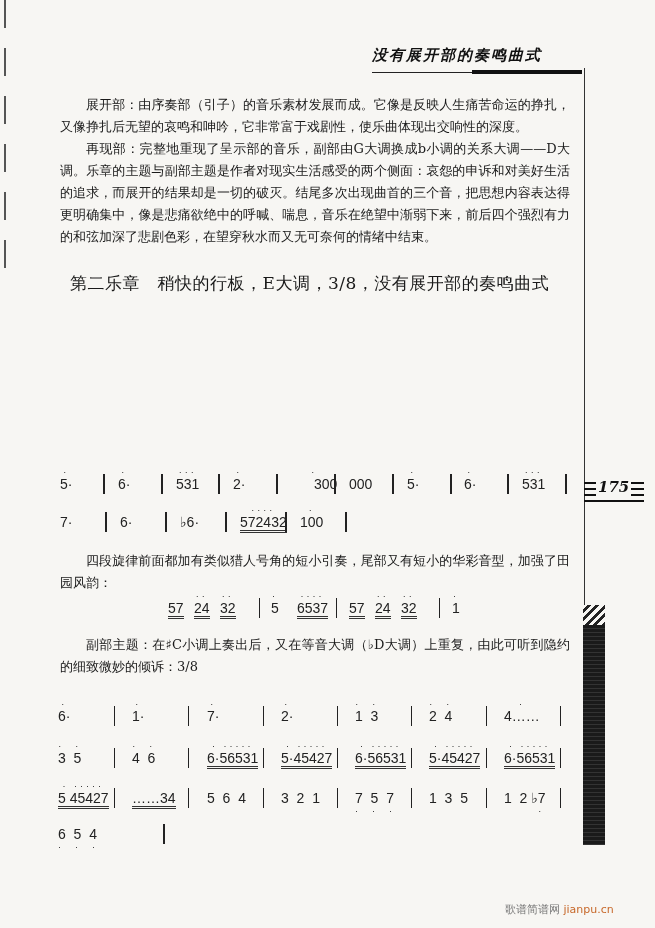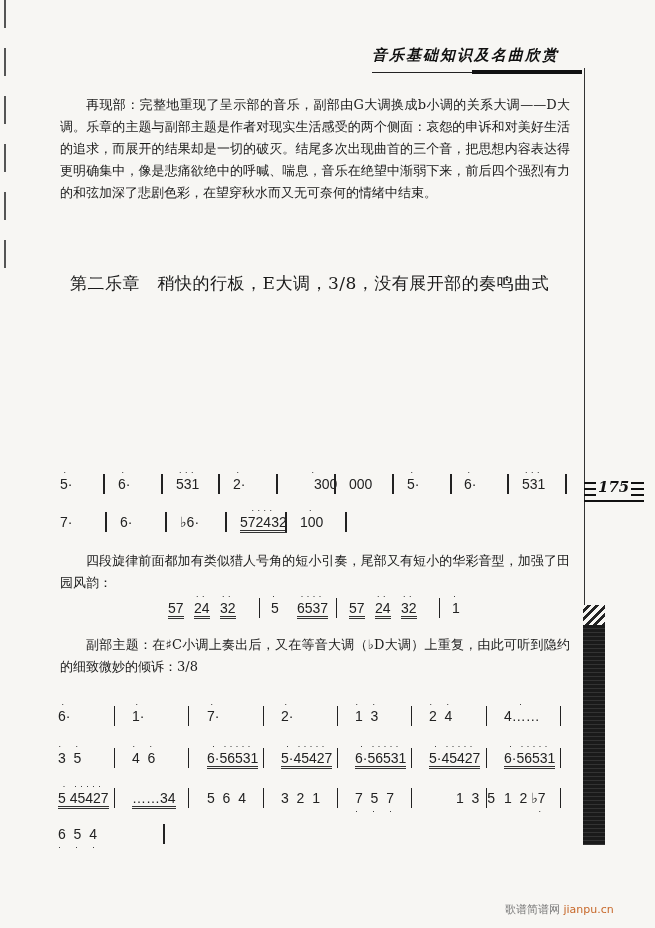--- a/index.html
+++ b/index.html
@@ -44,38 +44,39 @@
 
 <div class="left-binding">
   <span></span>
     <span></span>
     <span></span>
     <span></span>
     <span></span>
     <span></span>
 </div>
 
-<div class="header">音乐基础知识及名曲欣赏</div>
+<div class="header">没有展开部的奏鸣曲式</div>
 <div class="header-rule1"></div>
 <div class="header-rule2"></div>
 <div class="side-rule"></div>
 
 <div class="page-tab">
   <div class="lines">
       <i></i>
       <i></i>
       <i></i>
       <i></i>
     </div>
   <span class="page-num">175</span>
 </div>
 
 <div class="side-bar"></div>
 
 <div class="para" style="top: 94px;">
+  <p>展开部：由序奏部（引子）的音乐素材发展而成。它像是反映人生痛苦命运的挣扎，又像挣扎后无望的哀鸣和呻吟，它非常富于戏剧性，使乐曲体现出交响性的深度。</p>
   <p>再现部：完整地重现了呈示部的音乐，副部由G大调换成b小调的关系大调——D大调。乐章的主题与副部主题是作者对现实生活感受的两个侧面：哀怨的申诉和对美好生活的追求，而展开的结果却是一切的破灭。结尾多次出现曲首的三个音，把思想内容表达得更明确集中，像是悲痛欲绝中的呼喊、喘息，音乐在绝望中渐弱下来，前后四个强烈有力的和弦加深了悲剧色彩，在望穿秋水而又无可奈何的情绪中结束。</p>
 </div>
 
 <div class="section-title">第二乐章　稍快的行板，E大调，3/8，没有展开部的奏鸣曲式</div>
 
 <div class="para" style="top: 318px;">
 </div>
 
 <div class="score">
   <div class="score-row" style="left:60px; top:476px; width:520px;" id="main_row1">
@@ -174,21 +175,21 @@
       <span class="note" style="left: 0px;"><span class="u2" style="white-space: pre;">5 45427</span><span class="dot-above" style="white-space: pre;">· ·····</span></span>
       <div class="bar" style="left: 55.5714px;"></div>
       <span class="note" style="left: 74px;"><span class="u2" style="white-space: pre;">……34</span></span>
       <div class="bar" style="left: 129.571px;"></div>
       <span class="note" style="left: 149px;"><span class="u1" style="white-space: pre;">5  6  4</span></span>
       <div class="bar" style="left: 204.571px;"></div>
       <span class="note" style="left: 223px;"><span class="u1" style="white-space: pre; margin-top: 28px;">3  2  1</span></span>
       <div class="bar" style="left: 278.571px;"></div>
       <span class="note" style="left: 297px;"><span class="u1" style="white-space: pre;">7  5  7</span><span class="dot-below" style="white-space: pre;">·  ·  ·</span></span>
       <div class="bar" style="left: 352.571px;"></div>
-      <span class="note" style="left: 371px;"><span class="u1" style="white-space: pre; margin-left: 27px;">1  3  5</span></span>
+      <span class="note" style="left: 371px;"><span class="u1" style="white-space: pre;">1  3  5</span></span>
       <div class="bar" style="left: 427.571px;"></div>
       <span class="note" style="left: 446px;"><span class="u1" style="white-space: pre;">1  2 ♭7</span><span class="dot-below" style="white-space: pre;">      ·</span></span>
       <div class="bar" style="left: 501.571px;"></div>
     </div>
   <div class="score-row" style="left:58px; top:826px; width:140px;" id="second_row4">
       <span class="note" style="left: 0px;"><span class="u1" style="white-space: pre;">6  5  4</span><span class="dot-below" style="white-space: pre;">·  ·  ·</span></span>
       <div class="bar" style="left: 105px;"></div>
     </div>
 </div>
 

